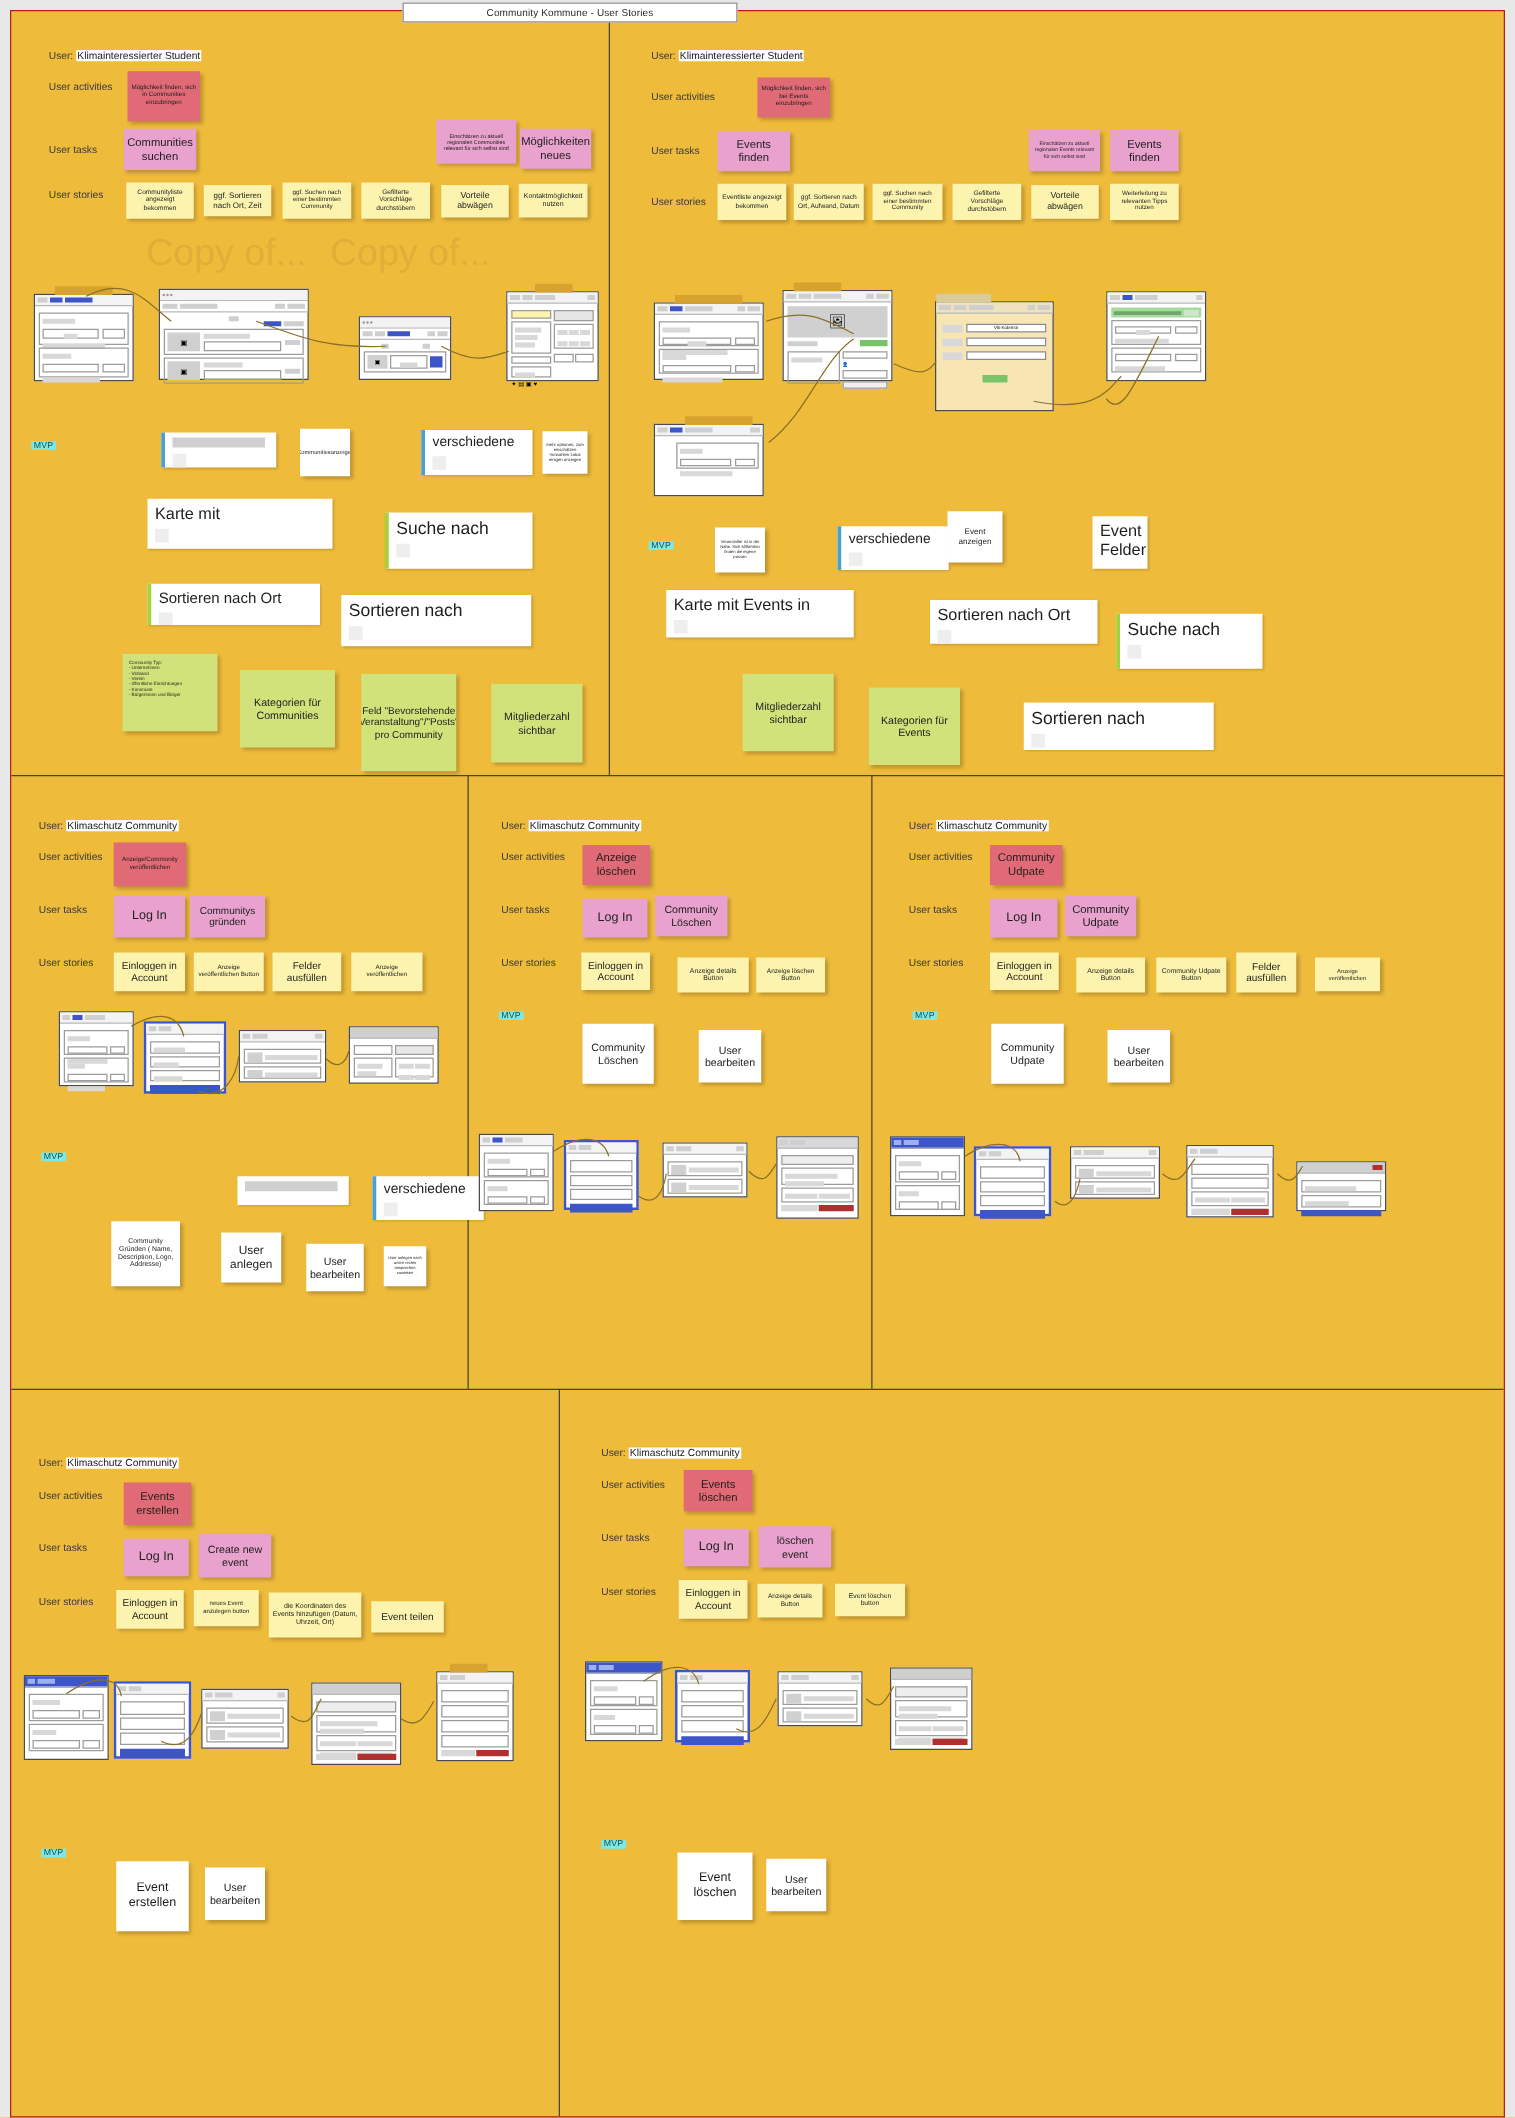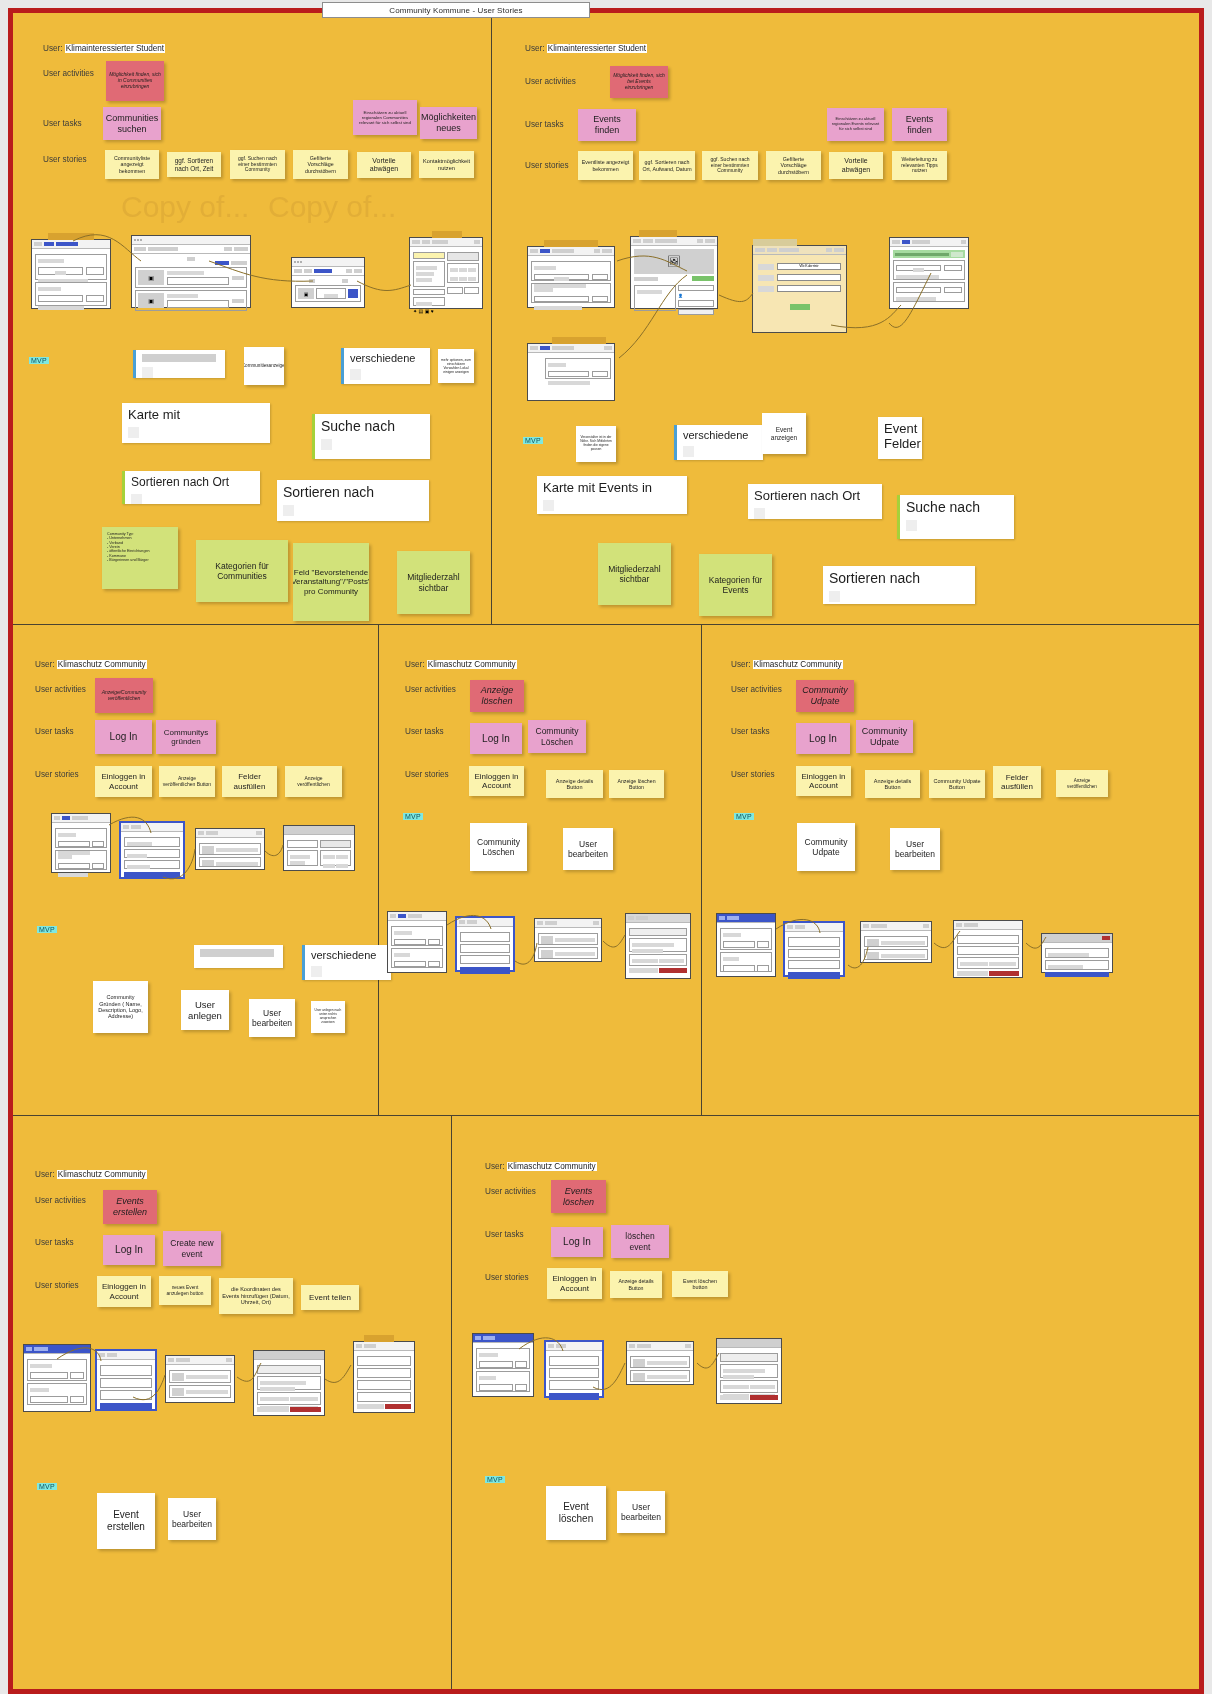--- a/index.html
+++ b/index.html
@@ -9,21 +9,21 @@
     background:#e8e8e8;
     font-family:"Liberation Sans", sans-serif;
     position:relative;
     overflow:hidden;
   }
   
   #board {
     position:absolute; left:8px; top:8px;
     width:1196px; height:1686px;
     background:#efbb3b;
-    border:5px solid #b91c1c;
+    border:1px solid #b91c1c;
     overflow:hidden;
   }
   .bandline {
     position:absolute; left:0; right:0; height:0;
     border-top:1px solid #4a4331;
   }
   .vline {
     position:absolute; width:0; border-left:1px solid #4a4331;
   }
 
@@ -48,21 +48,21 @@
 
   
   .note {
     position:absolute;
     box-shadow:2px 2px 3px rgba(0,0,0,.22);
     display:flex; align-items:center; justify-content:center;
     text-align:center; line-height:1.18;
     color:#1d1d1d; padding:2px 3px;
     overflow:hidden;
   }
-  .n-red    { background:#e06a75;font-style:italic; }
+  .n-red    { background:#e06a75; }
   .n-pink   { background:#e8a2cd; }
   .n-yellow { background:#fbf3ae; }
   .n-green  { background:#d2e27a; }
   .n-white  { background:#ffffff; }
   .note.left { text-align:left; align-items:flex-start; justify-content:flex-start; }
 
   
   .card {
     position:absolute; background:#fff;
     box-shadow:1px 1px 2px rgba(0,0,0,.18);
@@ -328,21 +328,21 @@
     <span class="sq"></span>
   </div>
 
   <div class="note n-green left" style="left:89px; top:514px; width:76px; height:62px; font-size:3.7px; white-space:pre-line; padding:5px;">Community Typ:
 - Unternehmen
 - Verband
 - Verein
 - öffentliche Einrichtungen
 - Kommune
 - Bürgerinnen und Bürger</div>
-  <div class="note n-green" style="left:183px; top:527px; width:92px; height:62px; font-size:8.5px;">Kategorien für Communities</div>
+  <div class="note n-green" style="left:183px; top:527px; width:76px; height:62px; font-size:8.5px;">Kategorien für Communities</div>
   <div class="note n-green" style="left:280px; top:530px; width:76px; height:78px; font-size:8px;">Feld "Bevorstehende Veranstaltung"/"Posts" pro Community</div>
   <div class="note n-green" style="left:384px; top:538px; width:73px; height:63px; font-size:8.5px;">Mitgliederzahl sichtbar</div>
 
   <div class="userline" style="left:512px; top:31px;">
     <span>User:</span>
     <span class="uval">Klimainteressierter Student</span>
   </div>
   <div class="rowlabel" style="left:512px; top:64px;">User activities</div>
   <div class="rowlabel" style="left:512px; top:107px;">User tasks</div>
   <div class="rowlabel" style="left:512px; top:148px;">User stories</div>

